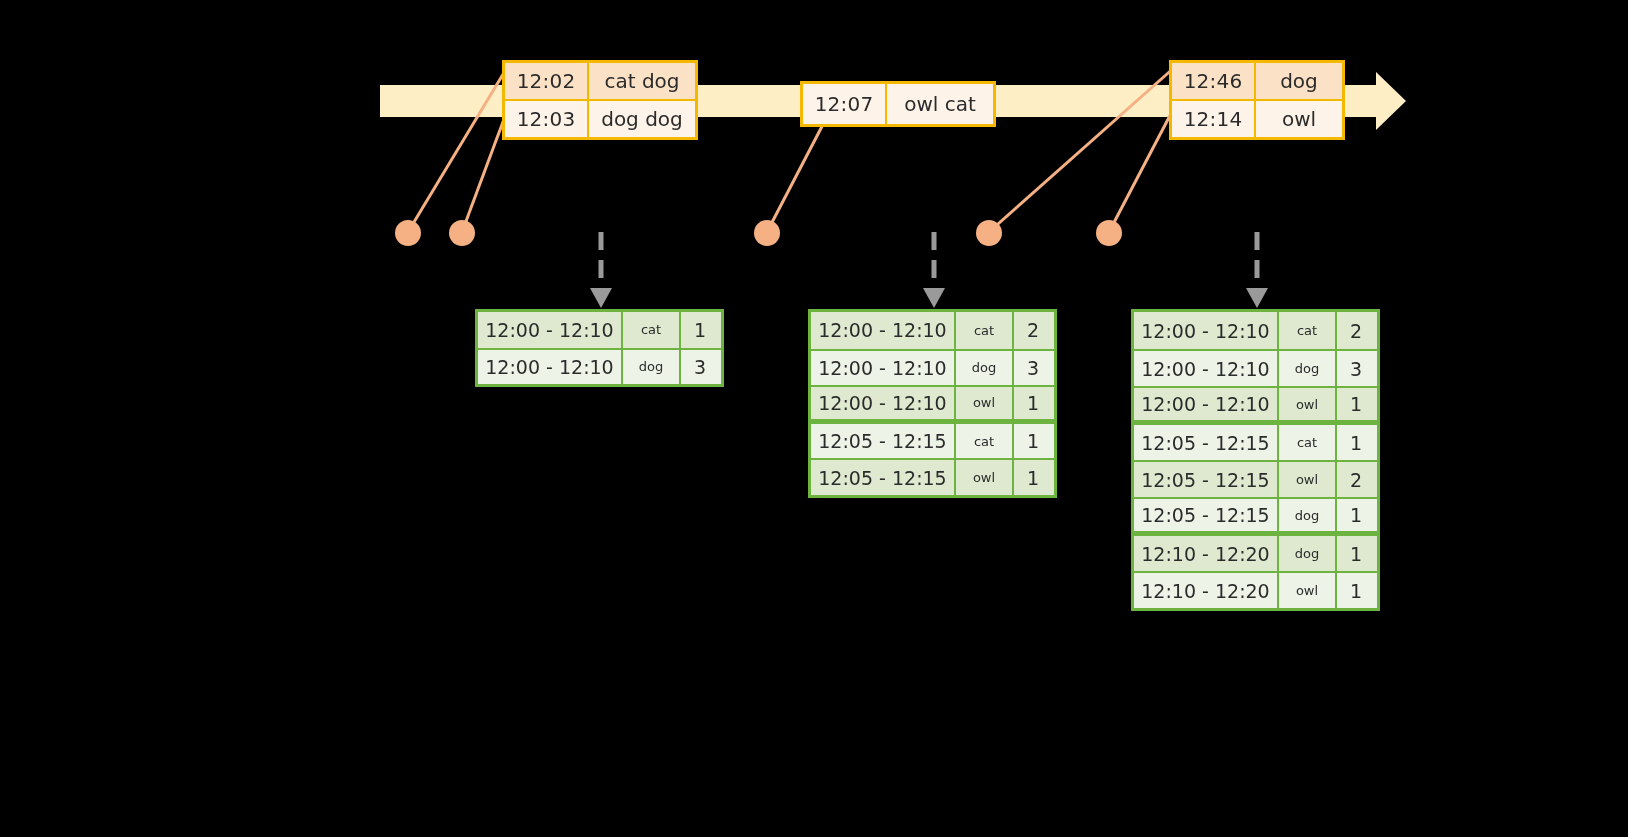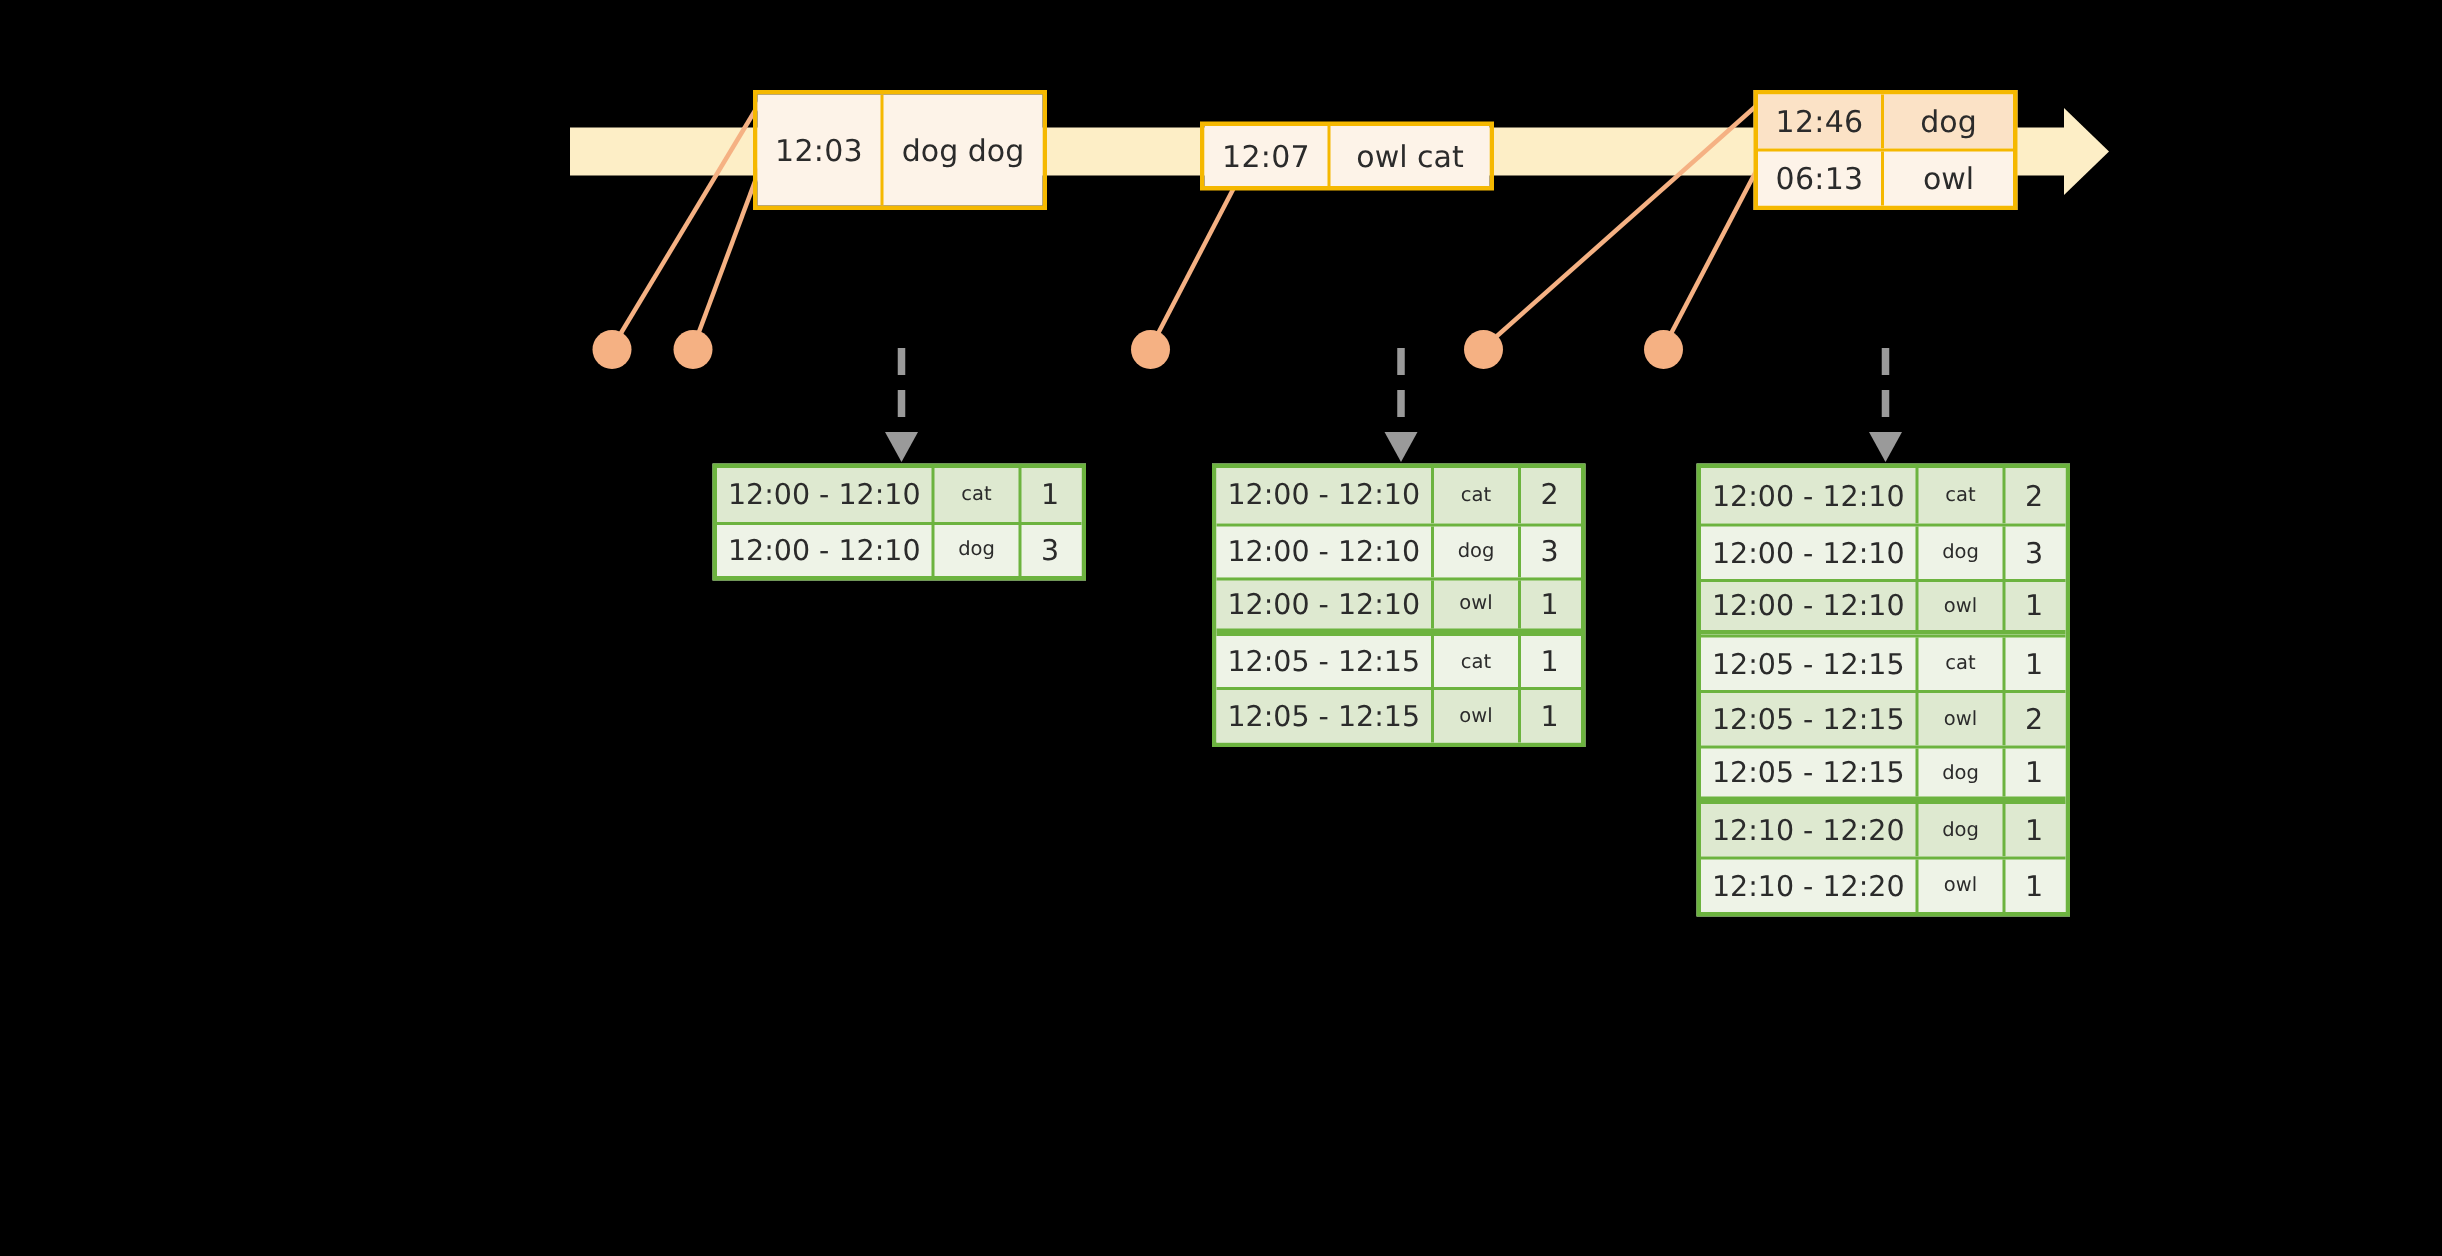--- a/index.html
+++ b/index.html
@@ -173,40 +173,44 @@
     </g>
   </svg>
 
   <div class="dot" style="left:395px; top:220px;"></div>
   <div class="dot" style="left:449px; top:220px;"></div>
   <div class="dot" style="left:754px; top:220px;"></div>
   <div class="dot" style="left:976px; top:220px;"></div>
   <div class="dot" style="left:1096px; top:220px;"></div>
 
   <div class="event-box" style="left:502px; top:60px; width:196px; height:80px;">
+    <div class="event-row shade-a">
+      <div class="ev-time">12:02</div>
+      <div class="ev-val">cat dog</div>
+    </div>
     <div class="event-row shade-b">
       <div class="ev-time">12:03</div>
       <div class="ev-val">dog dog</div>
     </div>
   </div>
 
   <div class="event-box" style="left:800px; top:81px; width:196px; height:46px;">
     <div class="event-row shade-b">
       <div class="ev-time">12:07</div>
       <div class="ev-val">owl cat</div>
     </div>
   </div>
 
   <div class="event-box" style="left:1169px; top:60px; width:176px; height:80px;">
     <div class="event-row shade-a">
       <div class="ev-time">12:46</div>
       <div class="ev-val">dog</div>
     </div>
     <div class="event-row shade-b">
-      <div class="ev-time">06:13</div>
+      <div class="ev-time">12:14</div>
       <div class="ev-val">owl</div>
     </div>
   </div>
 
   <div class="result-table t1" style="left:475px; top:309px; width:249px; height:78px;">
     <div class="res-row alt0">
       <div class="res-win">12:00 - 12:10</div>
       <div class="res-key">cat</div>
       <div class="res-cnt">1</div>
     </div>

